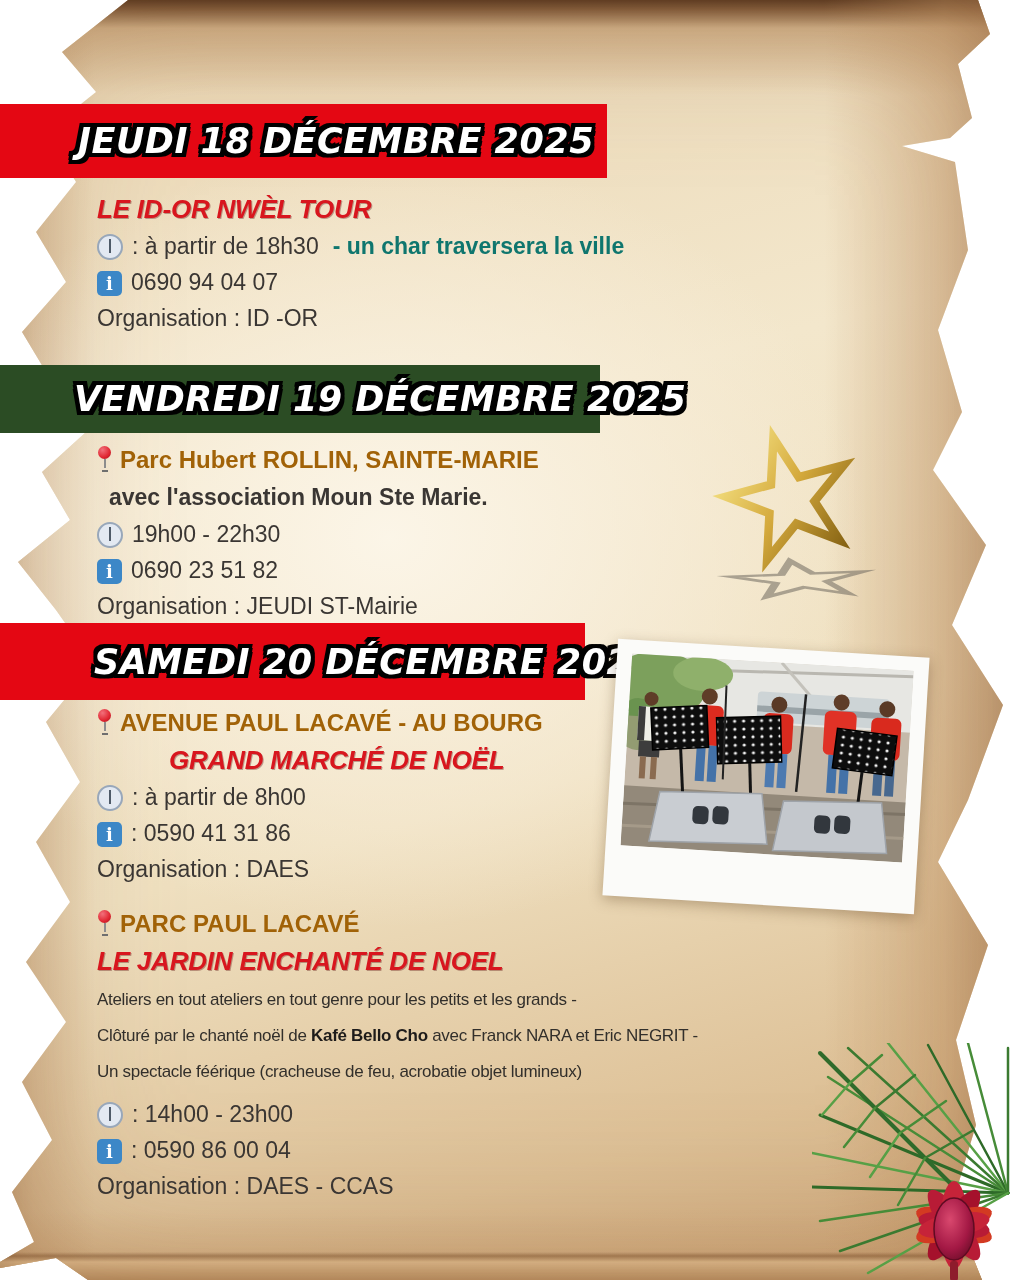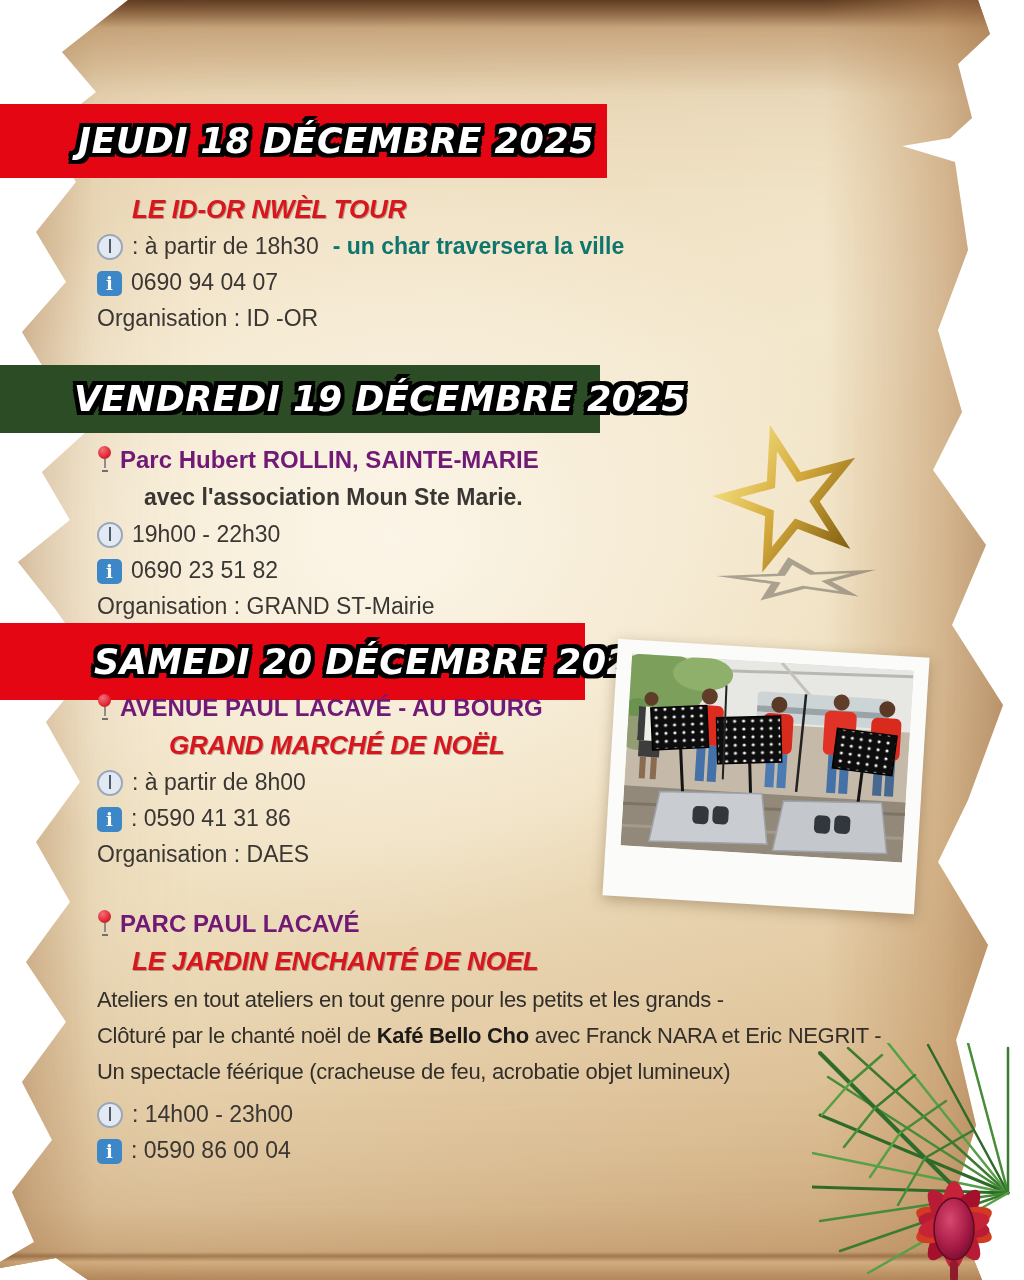--- a/index.html
+++ b/index.html
@@ -33,30 +33,30 @@
       -4px 0 0 #000,4px 0 0 #000,0 -4px 0 #000,0 4px 0 #000,-3px -3px 0 #000,3px 3px 0 #000;}
   .b1{top:104px;width:607px;height:74px;background:#e40713;}
   .b1 .banner-text{padding-left:78px;}
   .b2{top:365px;width:600px;height:68px;background:#2b4c24;}
   .b2 .banner-text{padding-left:74px;}
   .b3{top:623px;width:585px;height:77px;background:#e40713;}
   .b3 .banner-text{padding-left:94px;}
 
   
   .sec{position:absolute;left:97px;}
-  .s1{top:192px;} .s2{top:444px;} .s3{top:692px;} .s4{top:908px;}
+  .s1{top:192px;} .s2{top:444px;} .s3{top:707px;} .s4{top:908px;}
   .row{display:flex;align-items:flex-end;height:30px;margin-bottom:6px;font-size:23px;color:#3a3633;white-space:nowrap;}
   .red-title{height:34px;display:flex;align-items:center;font-size:26px;font-weight:800;font-style:italic;
-    color:#d8161e;letter-spacing:-.2px;text-shadow:1px 1px 0 rgba(90,10,10,.35);margin-bottom:4px;margin-left:35px;}
-  .loc-row{font-weight:700;color:#701a75;font-size:24px;}
+    color:#d8161e;letter-spacing:-.2px;text-shadow:1px 1px 0 rgba(90,10,10,.35);margin-bottom:4px;}
+  .loc-row{font-weight:700;color:#a16207;font-size:24px;}
   .bold-dark{font-weight:700;color:#0f766e;margin-left:14px;}
   .after-title{font-weight:700;font-style:normal;color:#3a3633;font-size:23px;letter-spacing:0;
     text-shadow:none;margin-left:12px;}
   .indent{margin-left:72px;}
-  .para{width:828px;font-size:22px;line-height:36px;color:#322f2b;letter-spacing:-.3px;margin:4px 0 8px 0;white-space:nowrap;}
+  .para{width:828px;font-size:17px;line-height:36px;color:#322f2b;letter-spacing:-.3px;margin:4px 0 8px 0;white-space:nowrap;}
   .para .b{font-weight:700;color:#1d1b1a;}
 
   
   .ic{flex:none;margin-right:9px;}
   .ic-clock{width:22px;height:22px;border-radius:50%;background:#e3e9f2;border:2px solid #98a7ba;position:relative;}
   .ic-clock::after{content:"";position:absolute;left:50%;top:14%;width:2px;height:62%;background:#4e5a68;transform:translateX(-50%);}
   .ic-info{width:25px;height:25px;border-radius:5px;background:#3c87c7;color:#fff;display:flex;
     align-items:center;justify-content:center;font-weight:700;font-size:18px;font-family:"DejaVu Serif",serif;}
   .ic-pin{width:15px;height:28px;position:relative;margin-right:8px;}
   .ic-pin .ball{position:absolute;top:0;left:1px;width:13px;height:13px;border-radius:50%;
@@ -137,21 +137,21 @@
     <div class="row">
       <span class="ic ic-clock"></span>
       <span>19h00 - 22h30</span>
     </div>
     <div class="row">
       <span class="ic ic-info">
           <span>i</span>
         </span>
       <span>0690 23 51 82</span>
     </div>
-    <div class="row">Organisation : GRAND ST-Mairie</div>
+    <div class="row">Organisation : JEUDI ST-Mairie</div>
   </div>
 
   <div class="polaroid">
     <svg width="282" height="192" viewBox="0 0 282 192">
       <defs>
         <pattern id="dots" width="9" height="8" patternUnits="userSpaceOnUse">
           <rect width="9" height="8" fill="#0d0d0d"></rect>
             <circle cx="4" cy="4" r="1.6" fill="#f2f2f2"></circle>
         </pattern>
       </defs>
@@ -268,20 +268,21 @@
     <div class="row">
       <span class="ic ic-clock"></span>
       <span>: 14h00 - 23h00</span>
     </div>
     <div class="row">
       <span class="ic ic-info">
           <span>i</span>
         </span>
       <span>: 0590 86 00 04</span>
     </div>
+    <div class="row">Organisation : DAES - CCAS</div>
   </div>
 
   <div class="palm-wrap">
     <svg width="212" height="237" viewBox="0 0 212 237">
       <defs>
         <radialGradient id="budg" cx="0.4" cy="0.35" r="0.8">
           <stop offset="0" stop-color="#d9486e"></stop>
             <stop offset="0.6" stop-color="#a31844"></stop>
             <stop offset="1" stop-color="#5f0b22"></stop>
         </radialGradient>

